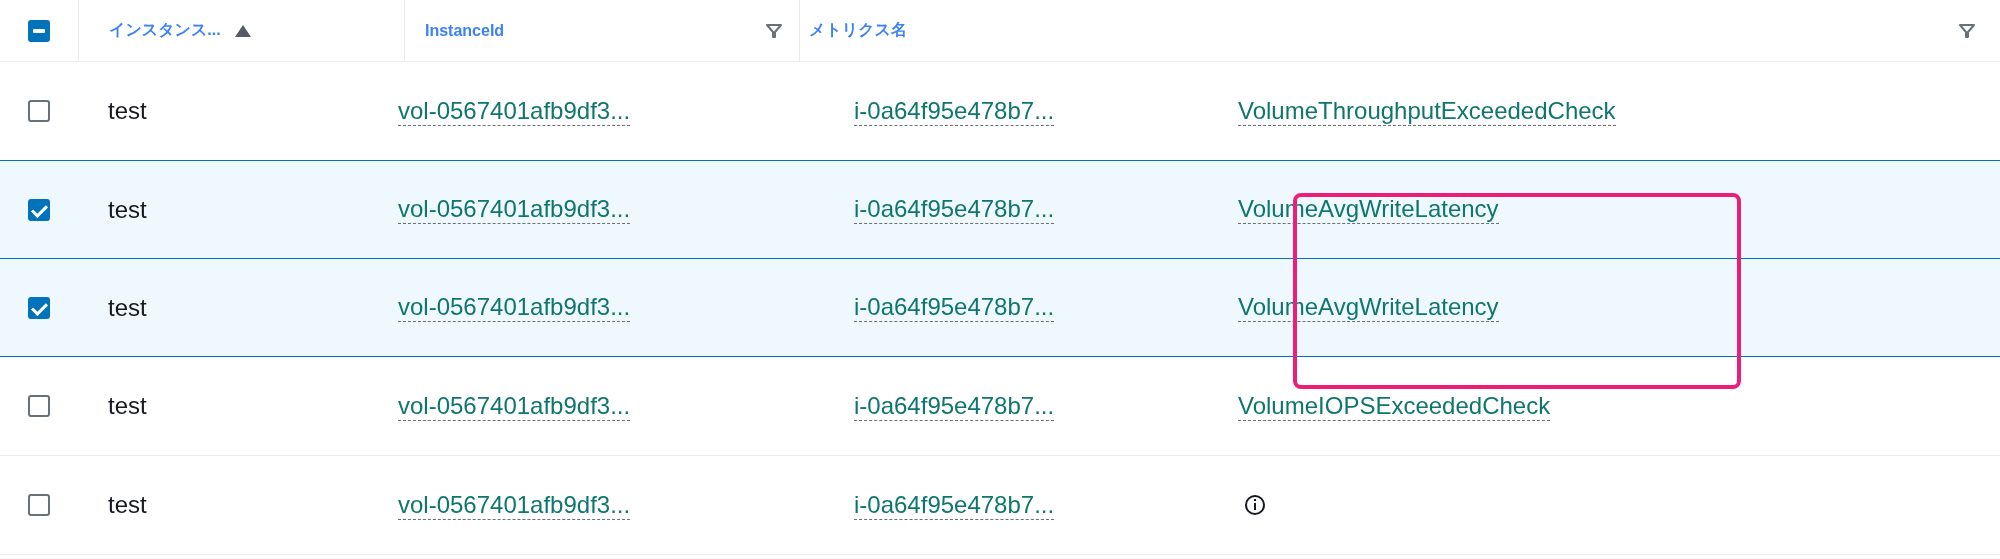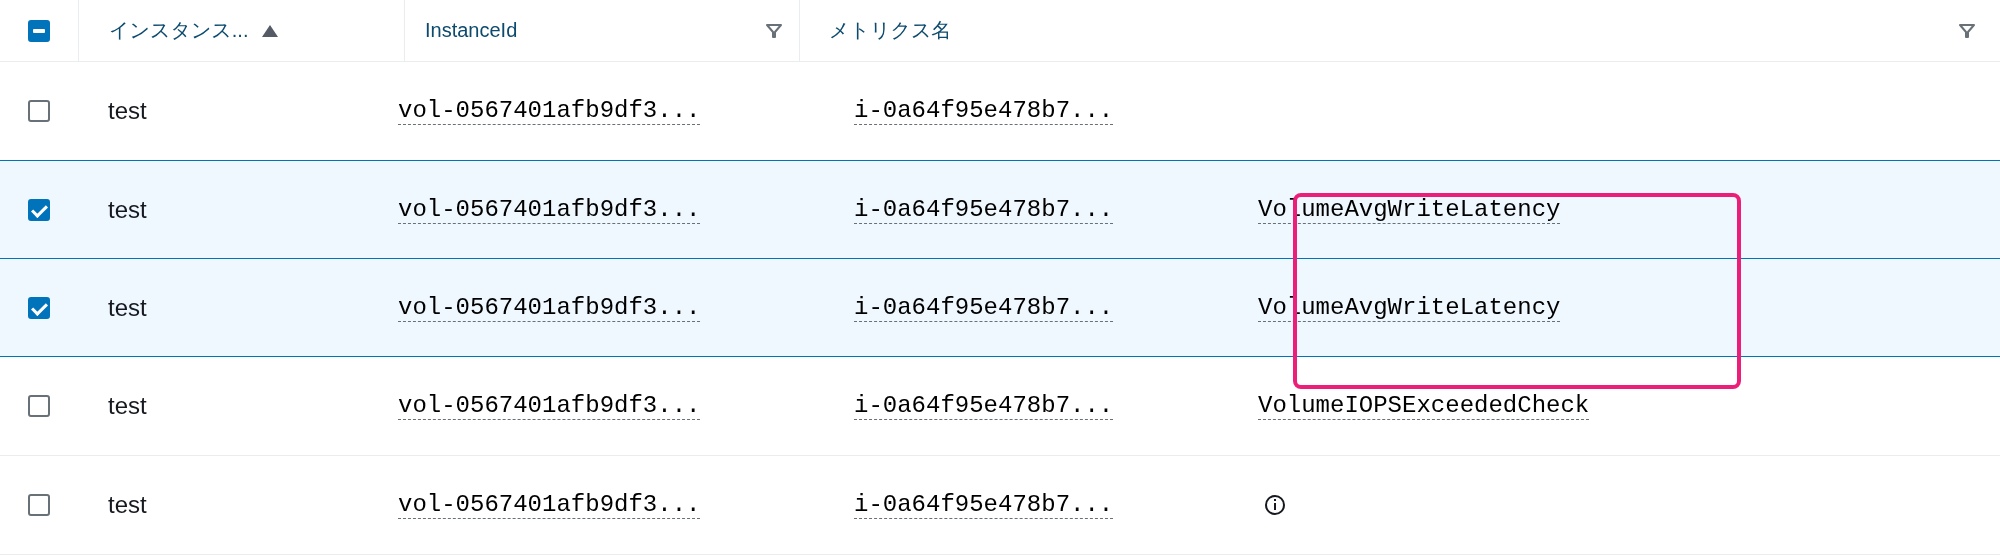--- a/index.html
+++ b/index.html
@@ -59,36 +59,36 @@
       width: 395px;
       flex-shrink: 0;
       padding-left: 20px;
       position: relative;
       display: flex;
       align-items: center;
       margin-left: 26px;
     }
     .col-metric {
       flex: 1;
-      padding-left: 29px;
+      padding-left: 9px;
       position: relative;
       display: flex;
       align-items: center;
     }
     .header-row .col-inst,
     .header-row .col-vol,
     .header-row .col-instance-id,
     .header-row .col-metric {
       border-left: 1px solid #eaeded;
       height: 100%;
     }
     .header-label {
-      font-weight: 400;
-      font-size: 20px;
-      color: #0c4a6e;
+      font-weight: 700;
+      font-size: 16px;
+      color: #3b82f6;
       white-space: nowrap;
       overflow: hidden;
       text-overflow: ellipsis;
     }
     .sort-asc {
       margin-left: 14px;
       width: 0;
       height: 0;
       border-left: 8px solid transparent;
       border-right: 8px solid transparent;
@@ -145,25 +145,24 @@
       background: #fff;
       border-radius: 1px;
     }
     .cell-text {
       font-size: 24px;
       color: #16191f;
       white-space: nowrap;
     }
     .link-text {
       font-size: 24px;
-      color: #000000;
+      color: #0f766e;
       border-bottom: 1px dashed #687078;
       white-space: nowrap;
       cursor: pointer;
-      font-family: Liberation Mono, monospace;
     }
     .highlight-box {
       position: absolute;
       border: 4px solid #ed1e79;
       border-radius: 8px;
       pointer-events: none;
       z-index: 10;
     }
     .info-icon {
       display: inline-flex;
@@ -210,20 +209,25 @@
         </div>
         <div class="col-inst">
           <span class="cell-text">test</span>
         </div>
         <div class="col-vol">
           <span class="link-text">vol-0567401afb9df3...</span>
         </div>
         <div class="col-instance-id">
           <span class="link-text">i-0a64f95e478b7...</span>
         </div>
+        <div class="col-metric">
+          <span class="metric-wrap">
+            <span class="link-text">VolumeThroughputExceededCheck</span>
+          </span>
+        </div>
       </div>
       <div class="data-row selected">
         <div class="col-checkbox">
           <div class="checkbox checked"></div>
         </div>
         <div class="col-inst">
           <span class="cell-text">test</span>
         </div>
         <div class="col-vol">
           <span class="link-text">vol-0567401afb9df3...</span>

